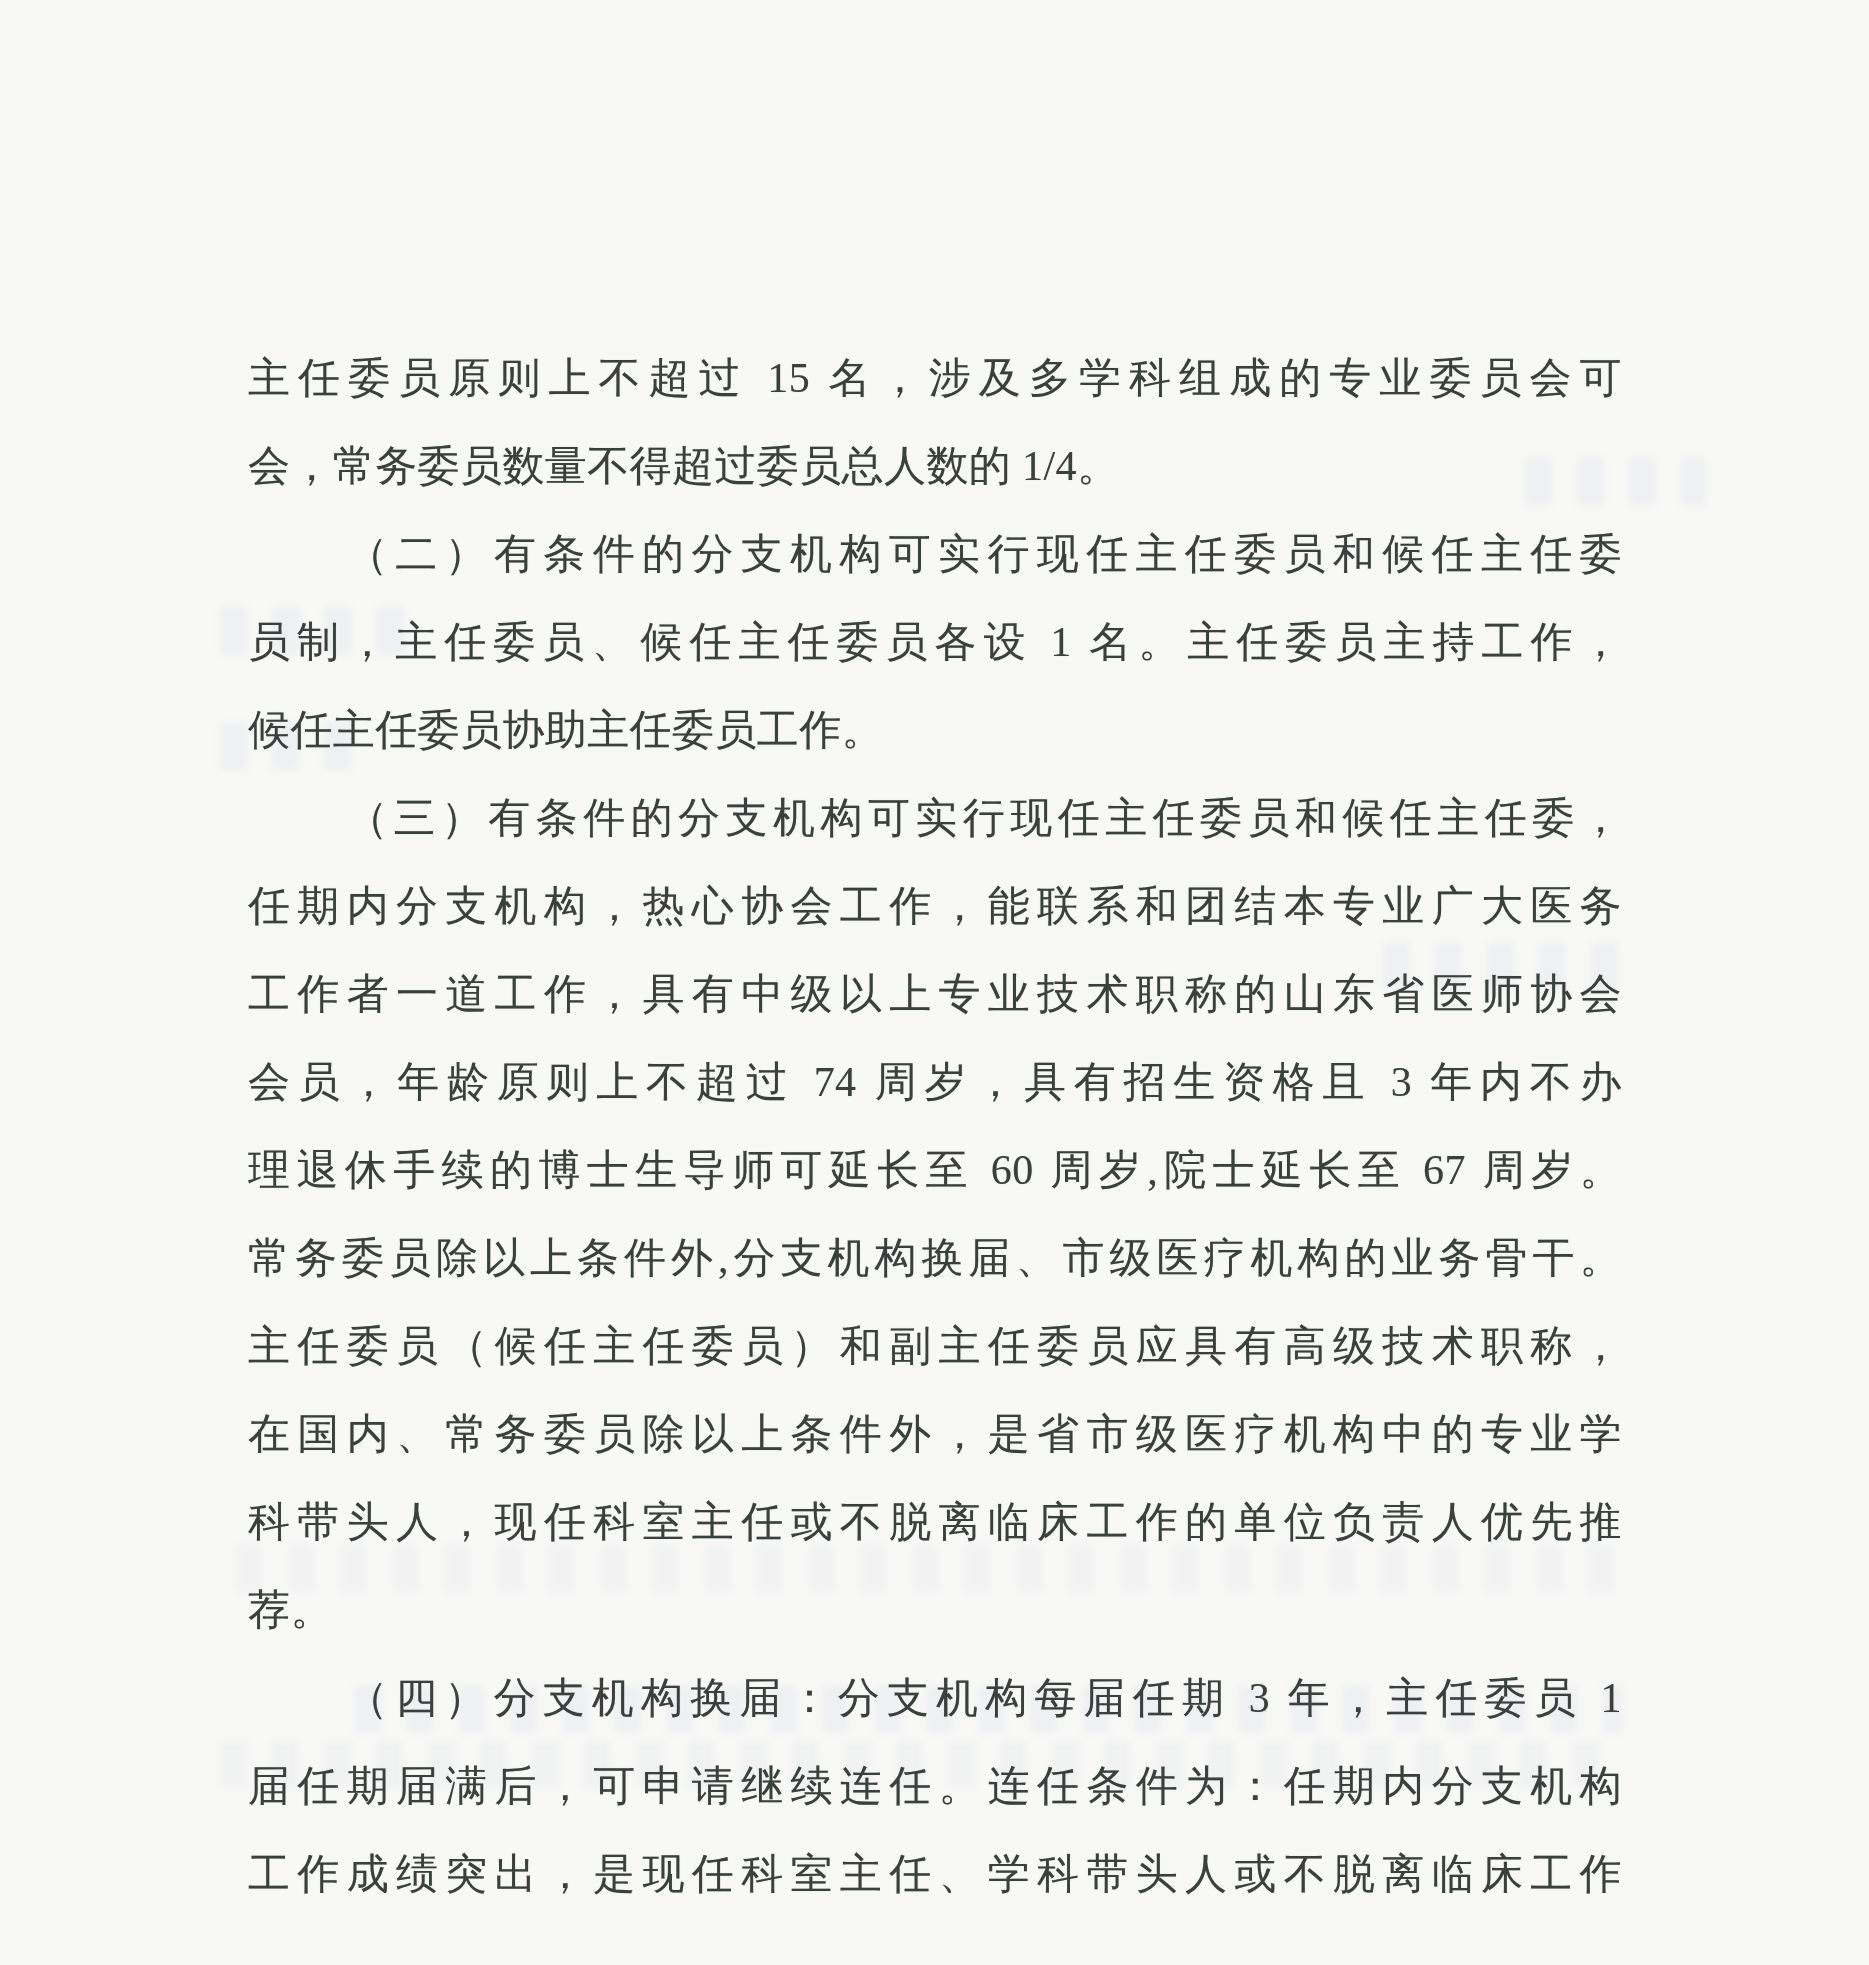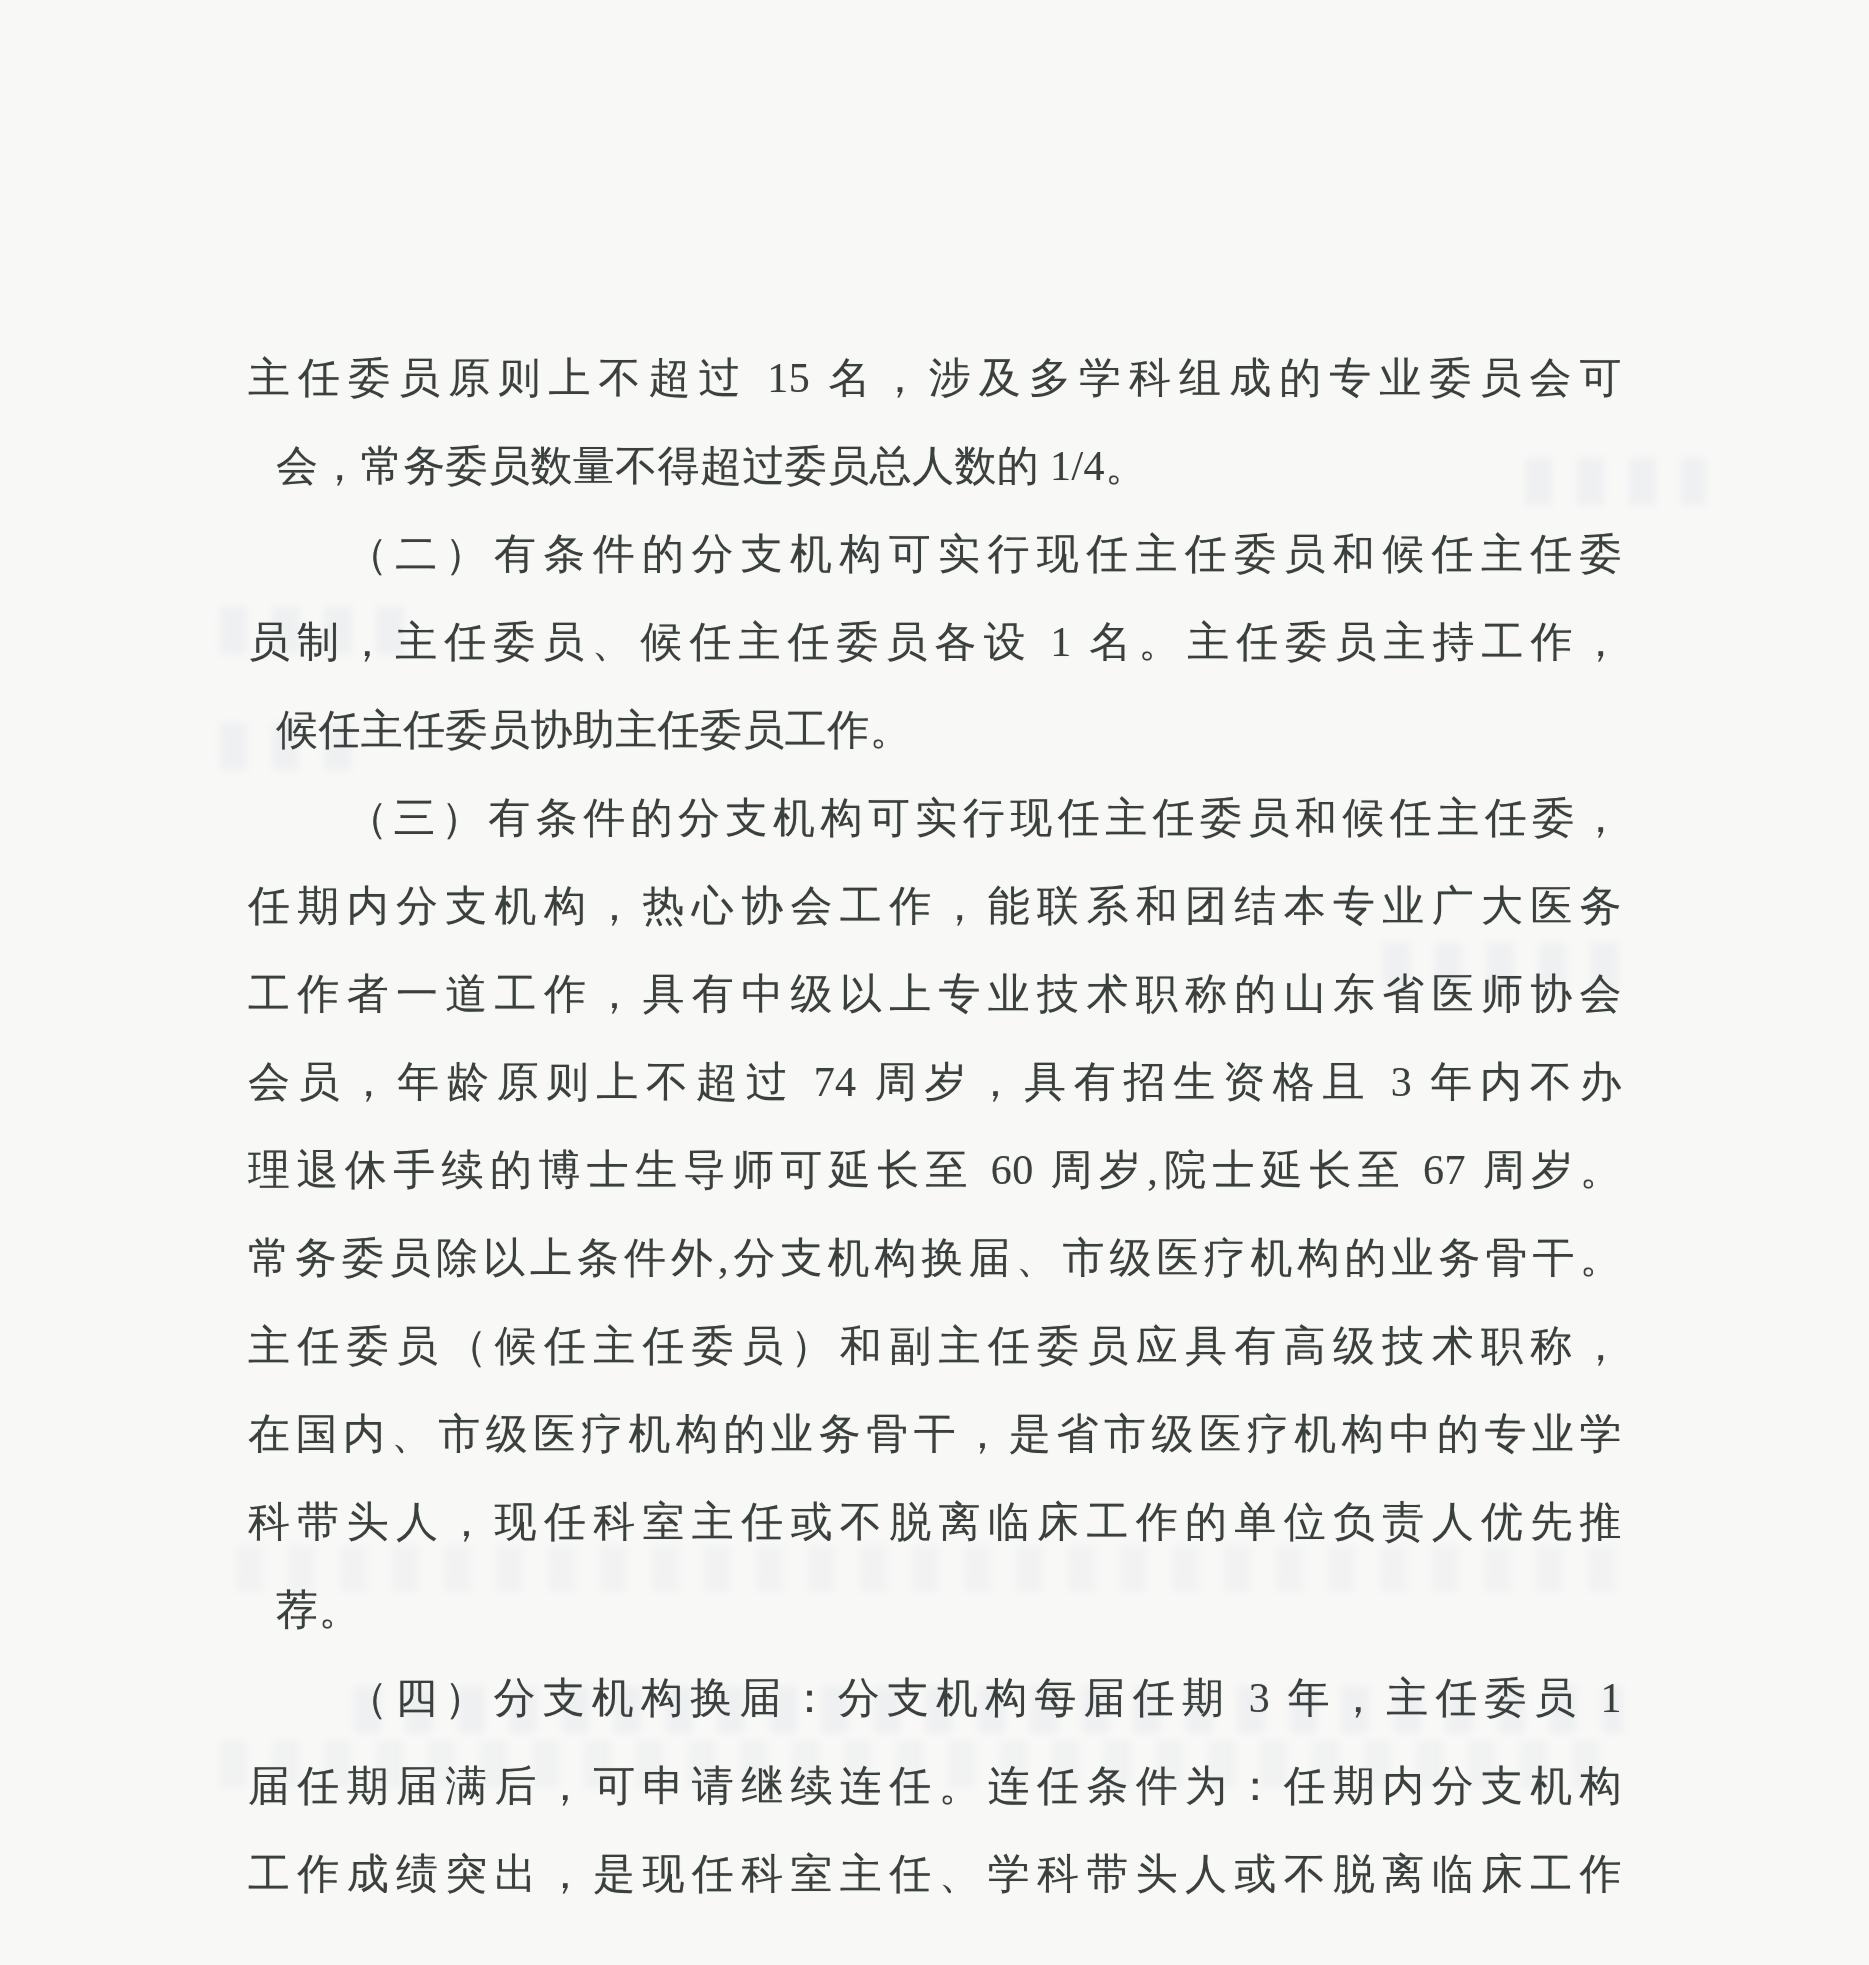--- a/index.html
+++ b/index.html
@@ -28,21 +28,20 @@
     line-height: 88px;
     font-size: 42px;
     letter-spacing: 0.4px;
     text-align: justify;
     text-align-last: justify;
     text-justify: inter-character;
     text-shadow: 0 0 0.8px rgba(58, 64, 61, 0.35);
   }
   .line.no-justify {
     text-align-last: left;
-    margin-left: 28px;
   }
   .line.indent {
     text-indent: 98px;
   }
   
   .bleed {
     position: absolute;
     height: 47px;
     opacity: 0.5;
     filter: blur(3.5px);
@@ -73,21 +72,21 @@
       <div class="line indent">（二）有条件的分支机构可实行现任主任委员和候任主任委</div>
       <div class="line">员制，主任委员、候任主任委员各设 1 名。主任委员主持工作，</div>
       <div class="line no-justify">候任主任委员协助主任委员工作。</div>
       <div class="line indent">（三）有条件的分支机构可实行现任主任委员和候任主任委，</div>
       <div class="line">任期内分支机构，热心协会工作，能联系和团结本专业广大医务</div>
       <div class="line">工作者一道工作，具有中级以上专业技术职称的山东省医师协会</div>
       <div class="line">会员，年龄原则上不超过 74 周岁，具有招生资格且 3 年内不办</div>
       <div class="line">理退休手续的博士生导师可延长至 60 周岁,院士延长至 67 周岁。</div>
       <div class="line">常务委员除以上条件外,分支机构换届、市级医疗机构的业务骨干。</div>
       <div class="line">主任委员（候任主任委员）和副主任委员应具有高级技术职称，</div>
-      <div class="line">在国内、市级医疗机构的业务骨干，是省市级医疗机构中的专业学</div>
+      <div class="line">在国内、常务委员除以上条件外，是省市级医疗机构中的专业学</div>
       <div class="line">科带头人，现任科室主任或不脱离临床工作的单位负责人优先推</div>
       <div class="line no-justify">荐。</div>
       <div class="line indent">（四）分支机构换届：分支机构每届任期 3 年，主任委员 1</div>
       <div class="line">届任期届满后，可申请继续连任。连任条件为：任期内分支机构</div>
       <div class="line">工作成绩突出，是现任科室主任、学科带头人或不脱离临床工作</div>
     </div>
 
 </div>
 
 

